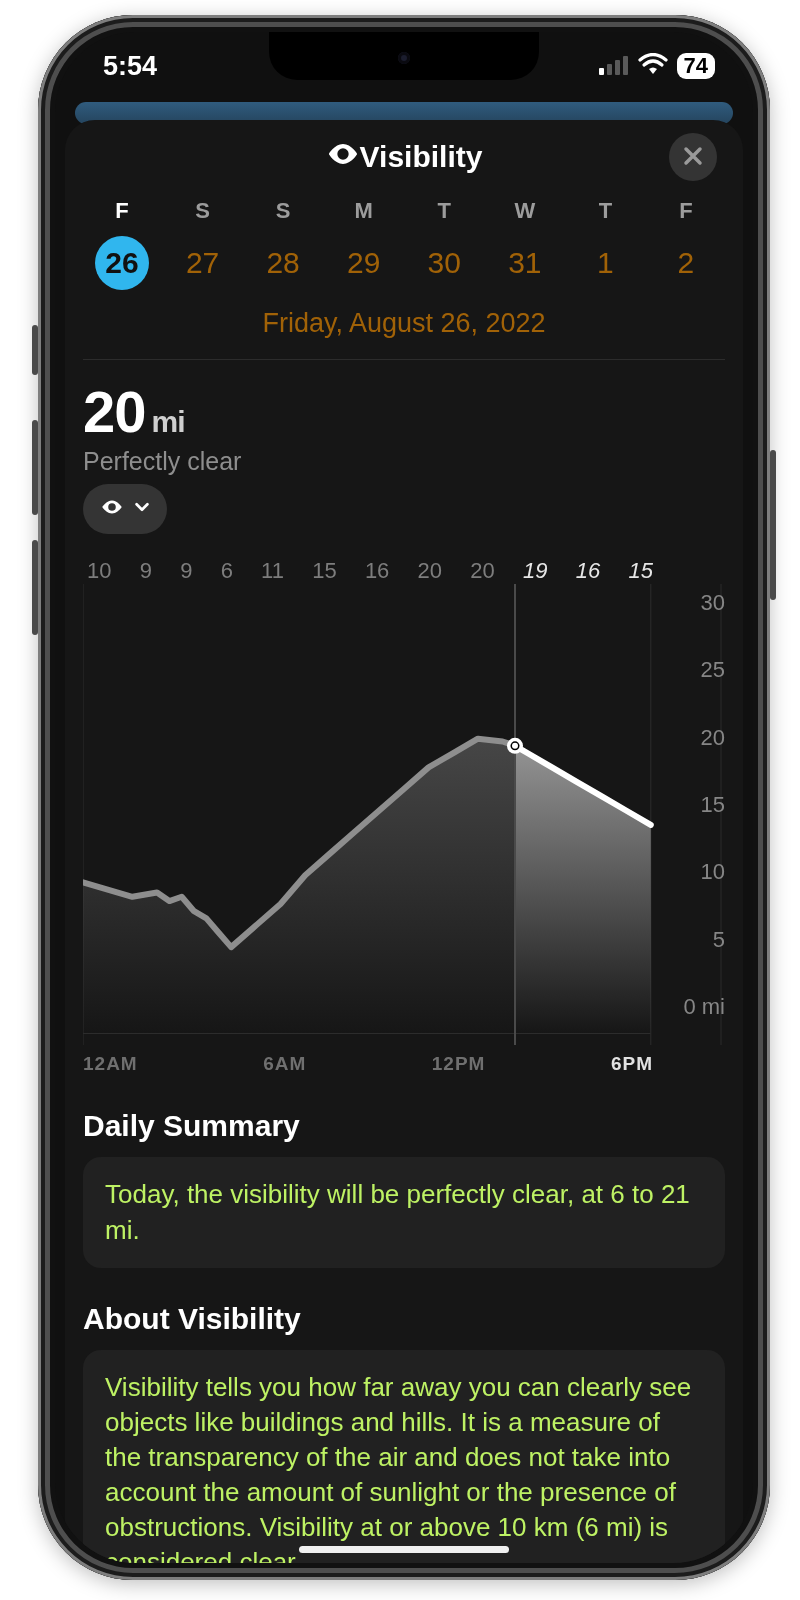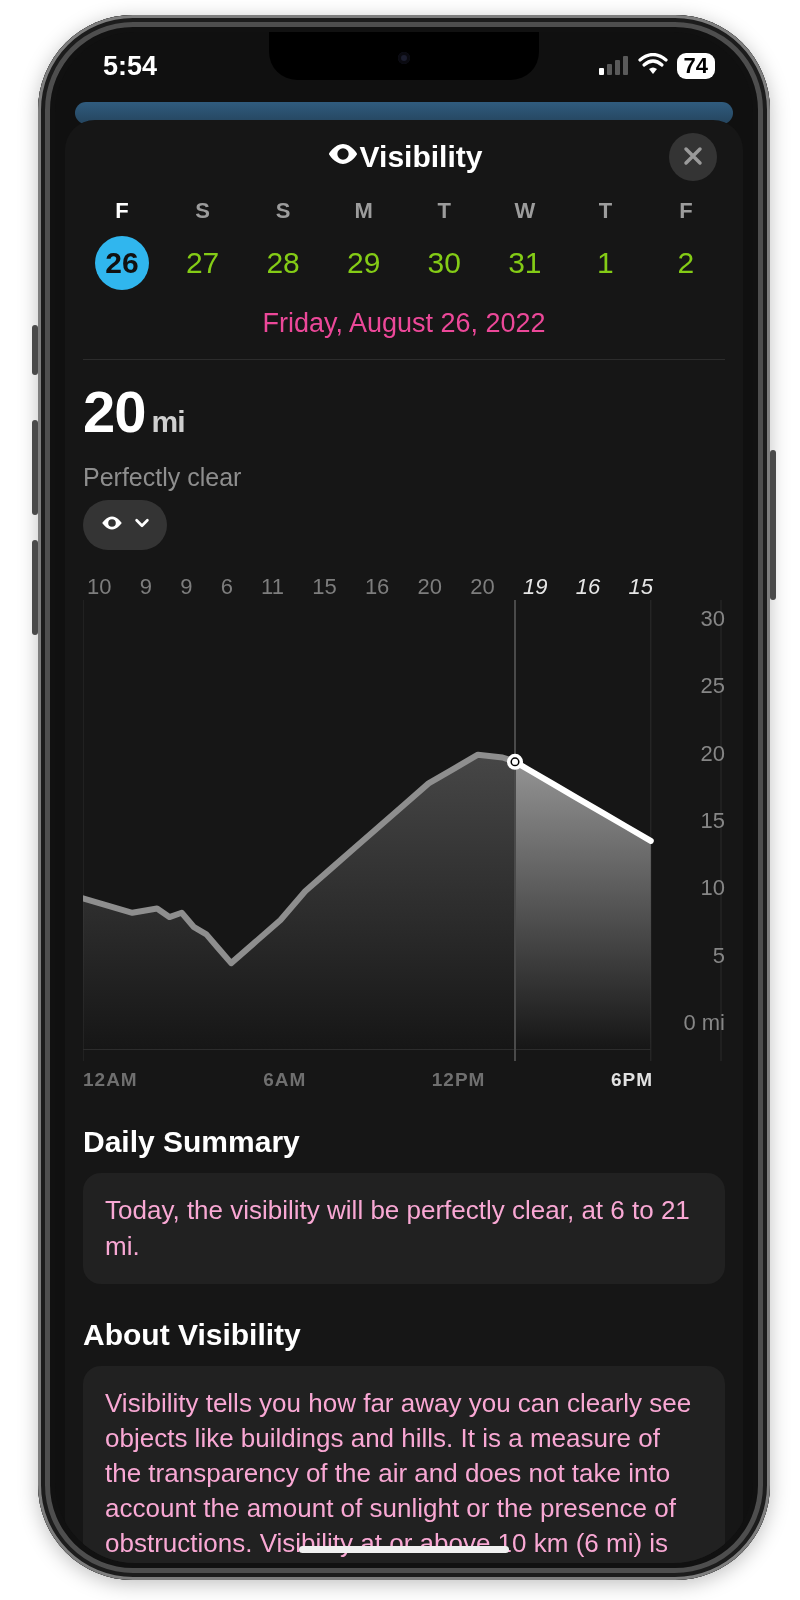--- a/index.html
+++ b/index.html
@@ -103,35 +103,35 @@
   .day-strip{
     display:flex; justify-content:space-between;
     padding:0 2px; margin-top:4px;
   }
   .day{
     width:74px; display:flex; flex-direction:column; align-items:center; gap:12px;
   }
   .day .dow{ font-size:22px; color:#9c9c9c; font-weight:600; }
   .day .num{
     width:54px; height:54px; line-height:54px; text-align:center;
-    font-size:30px; color:#84cc16; border-radius:50%;
+    font-size:30px; color:#a16207; border-radius:50%;
   }
   .day.selected .num{ background:#30b6ee; color:#111; font-weight:700; }
   .day.selected .dow{ color:#fff; }
 
   .date-line{
-    text-align:center; font-size:27px; color:#ec4899; margin-top:18px;
+    text-align:center; font-size:27px; color:#a16207; margin-top:18px;
     padding-bottom:20px; border-bottom:1px solid #2c2c2c;
   }
 
   
   .valrow{ display:flex; justify-content:space-between; align-items:flex-start; margin-top:18px;flex-direction:column; }
   .bigval{ font-size:58px; font-weight:700; letter-spacing:-1px; }
   .bigval .unit{ font-size:30px; font-weight:600; color:#cfcfcf; margin-left:6px; }
-  .desc{ color:#8e8e8e; font-size:25px; margin-top:18px; }
+  .desc{ color:#8e8e8e; font-size:25px; margin-top:2px; }
   .metric-pill{
     background:#343434; border-radius:30px;
     display:flex; align-items:center; gap:8px;
     padding:10px 16px; margin-top:8px;
   }
 
   
   .chart-wrap{ margin-top:24px; position:relative; }
   .top-labels{
     display:flex; padding-left:4px; padding-right:72px;
@@ -149,21 +149,21 @@
     color:#6f6f6f; font-size:19px; font-weight:600; letter-spacing:1px;
     margin-top:8px;
   }
   .x-ticks .future{ color:#e2e2e2; }
 
   
   h2.section{ font-size:30px; font-weight:700; margin-top:34px; margin-bottom:14px; }
   .panel{
     background:#212121; border-radius:18px;
     padding:20px 22px; font-size:26px; line-height:1.35;
-    color:#f9a8d4;
+    color:#bef264;
   }
 
   .home-bar{
     position:absolute; bottom:10px; left:50%; transform:translateX(-50%);
     width:210px; height:7px; border-radius:5px; background:#f0f0f0;
   }
 </style>
 </head>
 <body>
 

